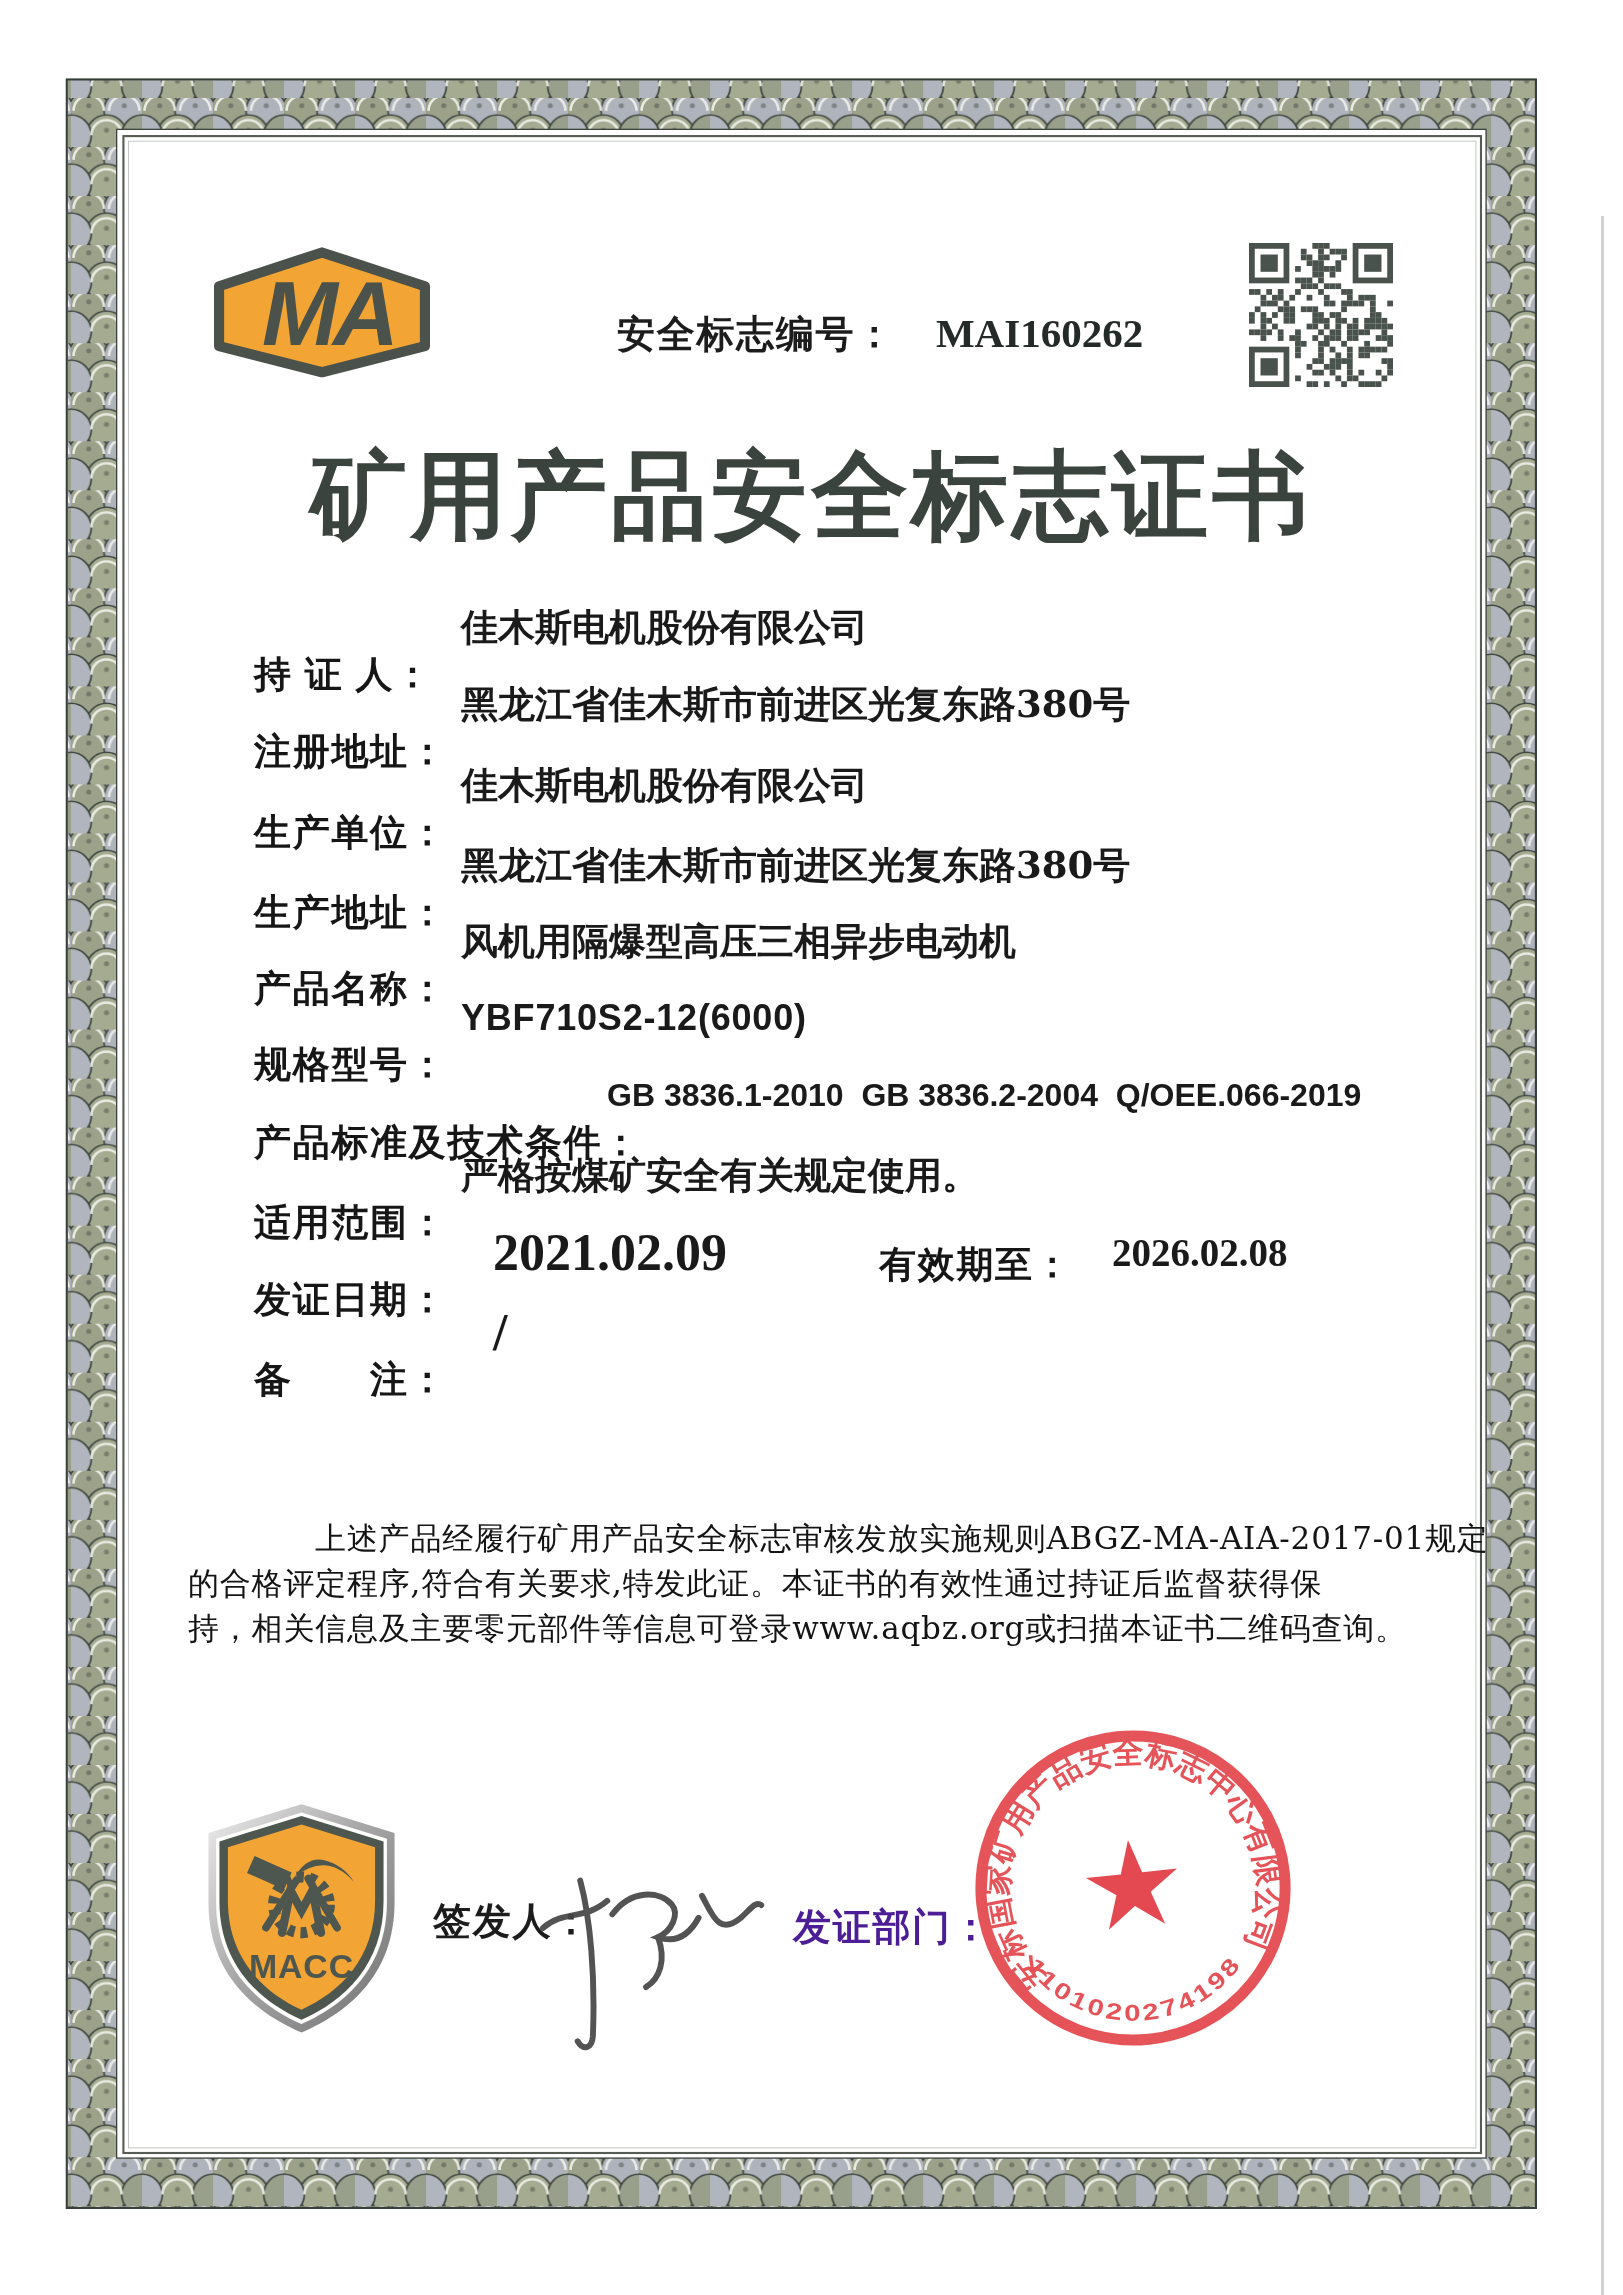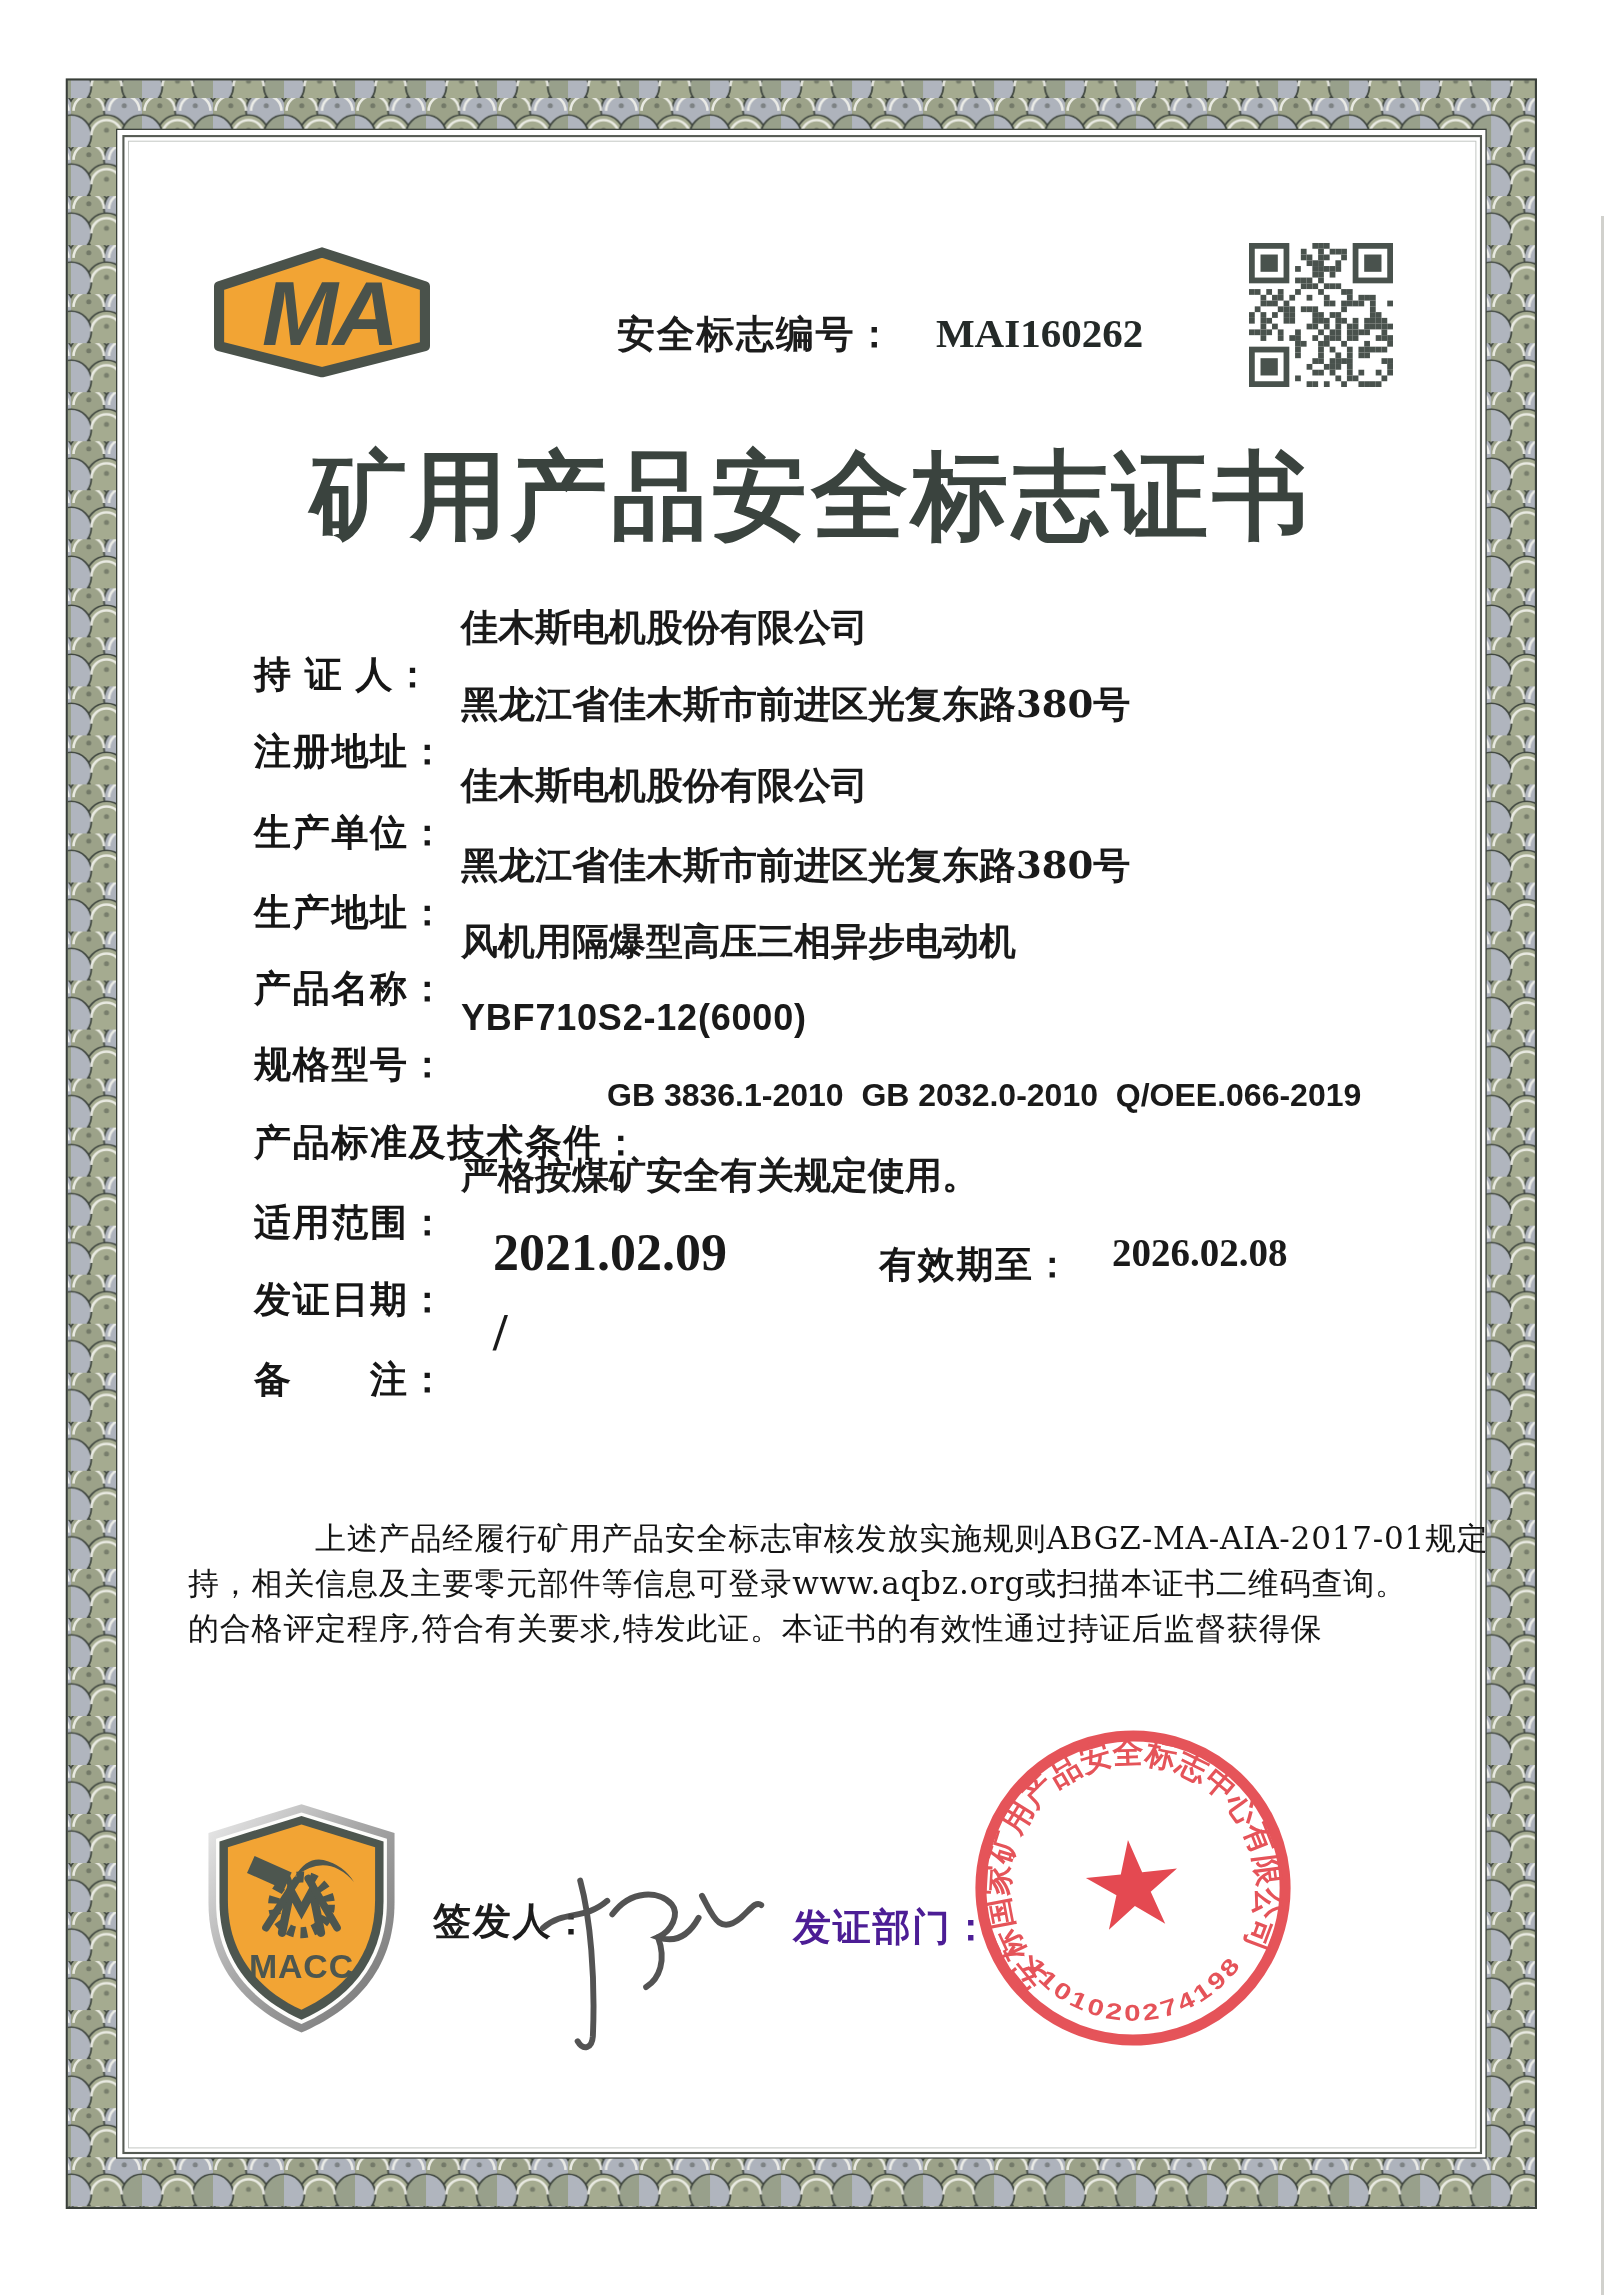--- a/index.html
+++ b/index.html
@@ -313,41 +313,41 @@
   <div class="row" style="top:918px">
     <span class="lab">产品名称：</span>
     <span class="val">风机用隔爆型高压三相异步电动机</span>
   </div>
   <div class="row" style="top:994px">
     <span class="lab">规格型号：</span>
     <span class="val val-num">YBF710S2-12(6000)</span>
   </div>
   <div class="row" style="top:1072px">
     <span class="lab">产品标准及技术条件：</span>
-    <span class="val val-std">GB 3836.1-2010  GB 2032.0-2010  Q/OEE.066-2019</span>
+    <span class="val val-std">GB 3836.1-2010  GB 3836.2-2004  Q/OEE.066-2019</span>
   </div>
   <div class="row" style="top:1152px">
     <span class="lab">适用范围：</span>
     <span class="val">严格按煤矿安全有关规定使用。</span>
   </div>
   <div class="row" style="top:1229px">
     <span class="lab">发证日期：</span>
     <span class="val val-date">2021.02.09</span>
     <span class="lab2">有效期至：</span>
     <span class="val2">2026.02.08</span>
   </div>
   <div class="row" style="top:1309px">
     <span class="lab">备　　注：</span>
     <span class="val val-date">/</span>
   </div>
 
   <div class="statement">
     <div class="ln first">上述产品经履行矿用产品安全标志审核发放实施规则ABGZ-MA-AIA-2017-01规定</div>
+    <div class="ln">的合格评定程序,符合有关要求,特发此证。本证书的有效性通过持证后监督获得保</div>
     <div class="ln">持，相关信息及主要零元部件等信息可登录www.aqbz.org或扫描本证书二维码查询。</div>
-    <div class="ln">的合格评定程序,符合有关要求,特发此证。本证书的有效性通过持证后监督获得保</div>
   </div>
 
   <svg class="abs" style="left:200px;top:1799px" width="203" height="237" viewBox="0 0 240 280">
     <defs>
       <linearGradient id="metal" x1="0" y1="0" x2="1" y2="1">
         <stop offset="0" stop-color="#ededed"></stop>
         <stop offset="0.45" stop-color="#a8a8a8"></stop>
         <stop offset="1" stop-color="#707070"></stop>
       </linearGradient>
     </defs>

